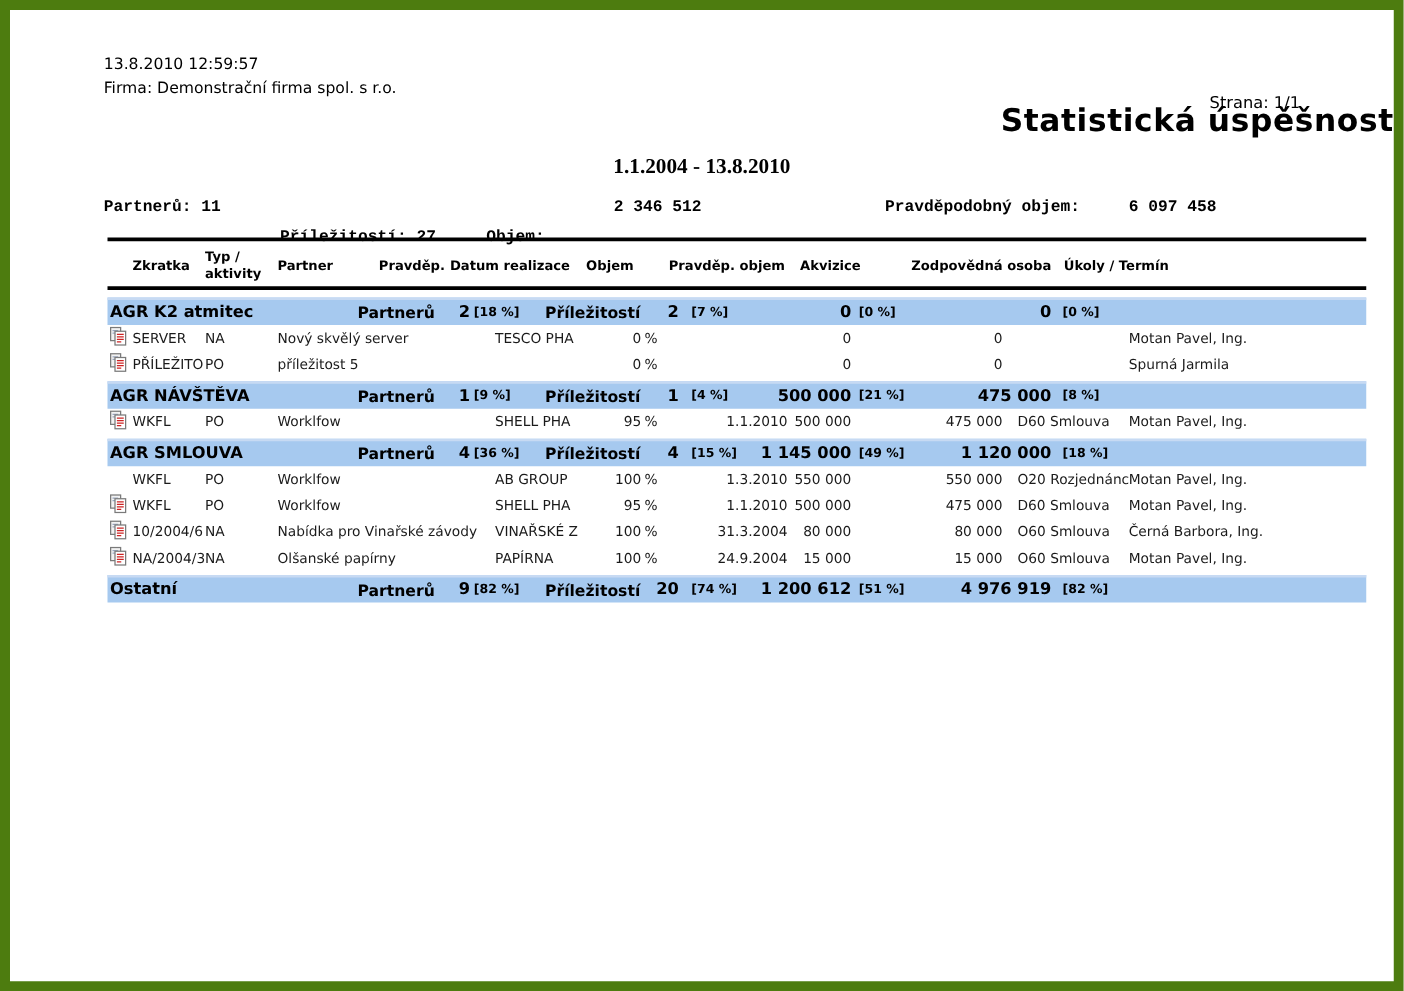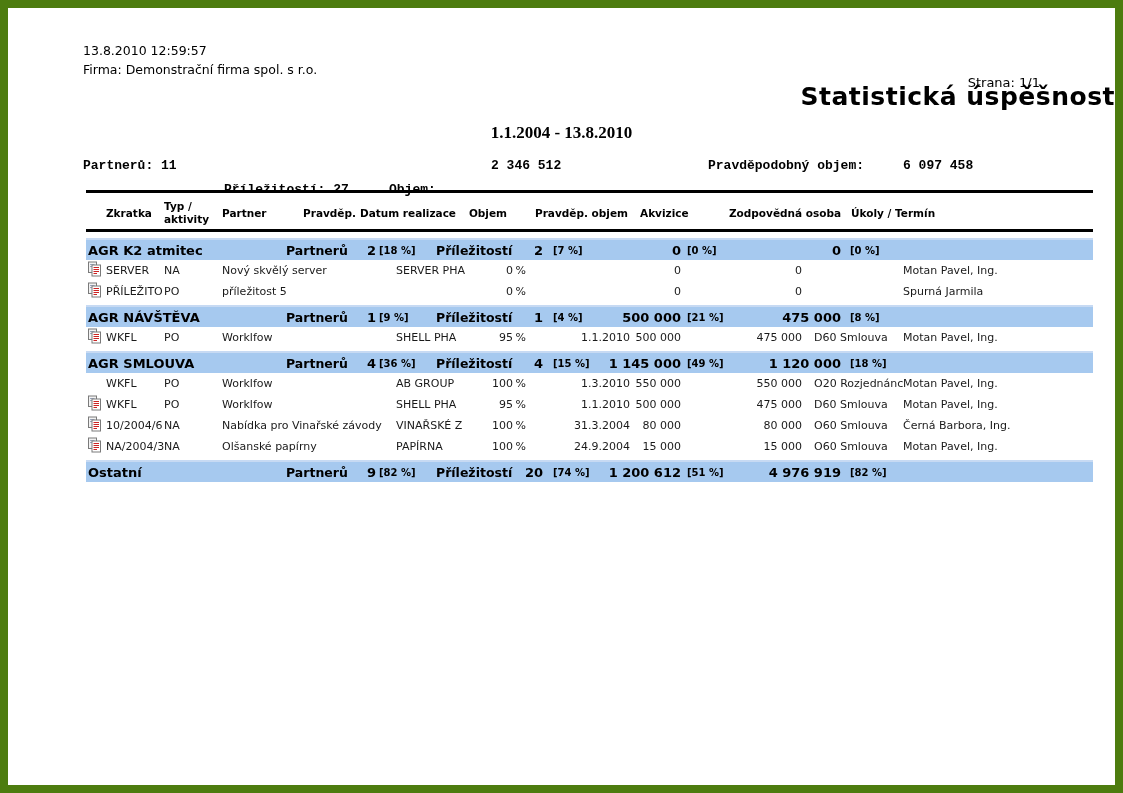--- a/index.html
+++ b/index.html
@@ -126,21 +126,21 @@
                 <line x1="3" y1="5.5" x2="7.5" y2="5.5" stroke="#9aa7c0"></line>
                 <rect x="5" y="4" width="8.5" height="11" fill="#ffffff" stroke="#7a7a7a"></rect>
                 <line x1="6.5" y1="6.5" x2="12" y2="6.5" stroke="#CC2222"></line>
                 <line x1="6.5" y1="8.5" x2="12" y2="8.5" stroke="#CC2222"></line>
                 <line x1="6.5" y1="10.5" x2="12" y2="10.5" stroke="#CC2222"></line>
                 <line x1="6.5" y1="12.5" x2="10" y2="12.5" stroke="#CC2222"></line>
               </svg></span></div>
           <div class="cell c1">SERVER</div>
           <div class="cell c2">NA</div>
           <div class="cell c3">Nový skvělý server</div>
-          <div class="cell c4">SERVER PHA</div>
+          <div class="cell c4">TESCO PHA</div>
           <div class="cell c5"><span class="pv-num">0</span><span class="pv-sign">%</span></div>
           <div class="cell r c6">
             <span></span>
           </div>
           <div class="cell r c7">
             <span>0</span>
           </div>
           <div class="cell r c8">
             <span>0</span>
           </div>

